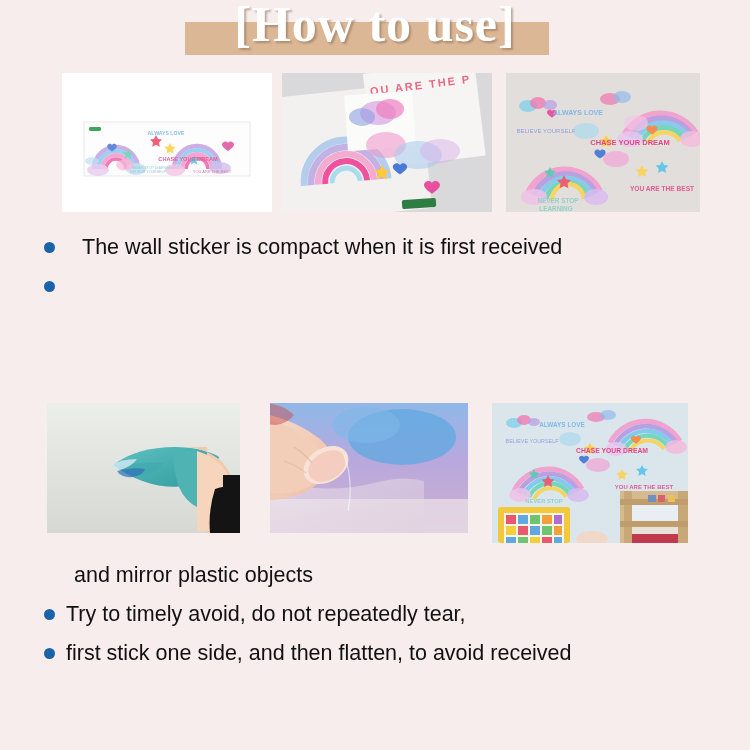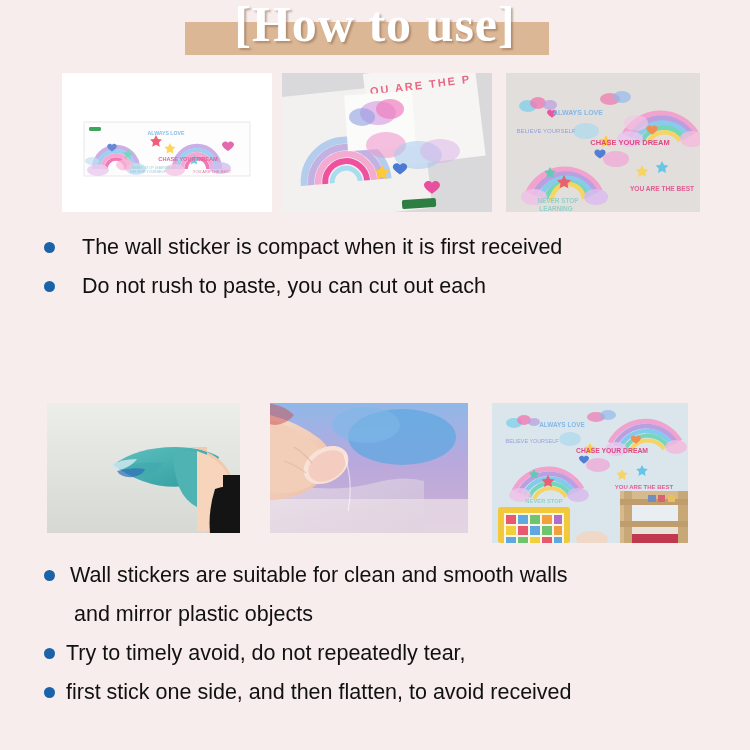--- a/index.html
+++ b/index.html
@@ -174,21 +174,20 @@
   </svg>
 </div>
 
 <div class="list list1">
   <div class="li ind-a">
     <span class="dot"></span>
     <span class="txt">The wall sticker is compact when it is first received</span>
   </div>
   <div class="li ind-b">
     <span class="dot"></span>
-    <span class="txt">Do not rush to paste, you can cut out each</span>
   </div>
 </div>
 
 <div class="photo ph4">
   <svg viewBox="0 0 193 130" preserveAspectRatio="none">
     <defs>
       <linearGradient id="wallg" x1="0" y1="0" x2="0" y2="1">
         <stop offset="0" stop-color="#eceeea"></stop>
           <stop offset="1" stop-color="#d6d8d3"></stop>
       </linearGradient>
@@ -316,24 +315,20 @@
       <rect x="26" y="134" width="10" height="6" fill="#6fc46f"></rect>
       <rect x="38" y="134" width="10" height="6" fill="#f2d03c"></rect>
       <rect x="50" y="134" width="10" height="6" fill="#e8596f"></rect>
       <rect x="62" y="134" width="8" height="6" fill="#5fa8e0"></rect>
     </g>
     <ellipse cx="100" cy="136" rx="16" ry="8" fill="#f0d8c8"></ellipse>
   </svg>
 </div>
 
 <div class="list list2">
-  <div class="li ind-d">
-    <span class="dot"></span>
-    <span class="txt">Wall stickers are suitable for clean and smooth walls</span>
-  </div>
   <div class="li nodot">
     
     <span class="txt cont-b">and mirror plastic objects</span>
   </div>
   <div class="li ind-c">
     <span class="dot"></span>
     <span class="txt">Try to timely avoid, do not repeatedly tear,</span>
   </div>
   <div class="li ind-c">
     <span class="dot"></span>

